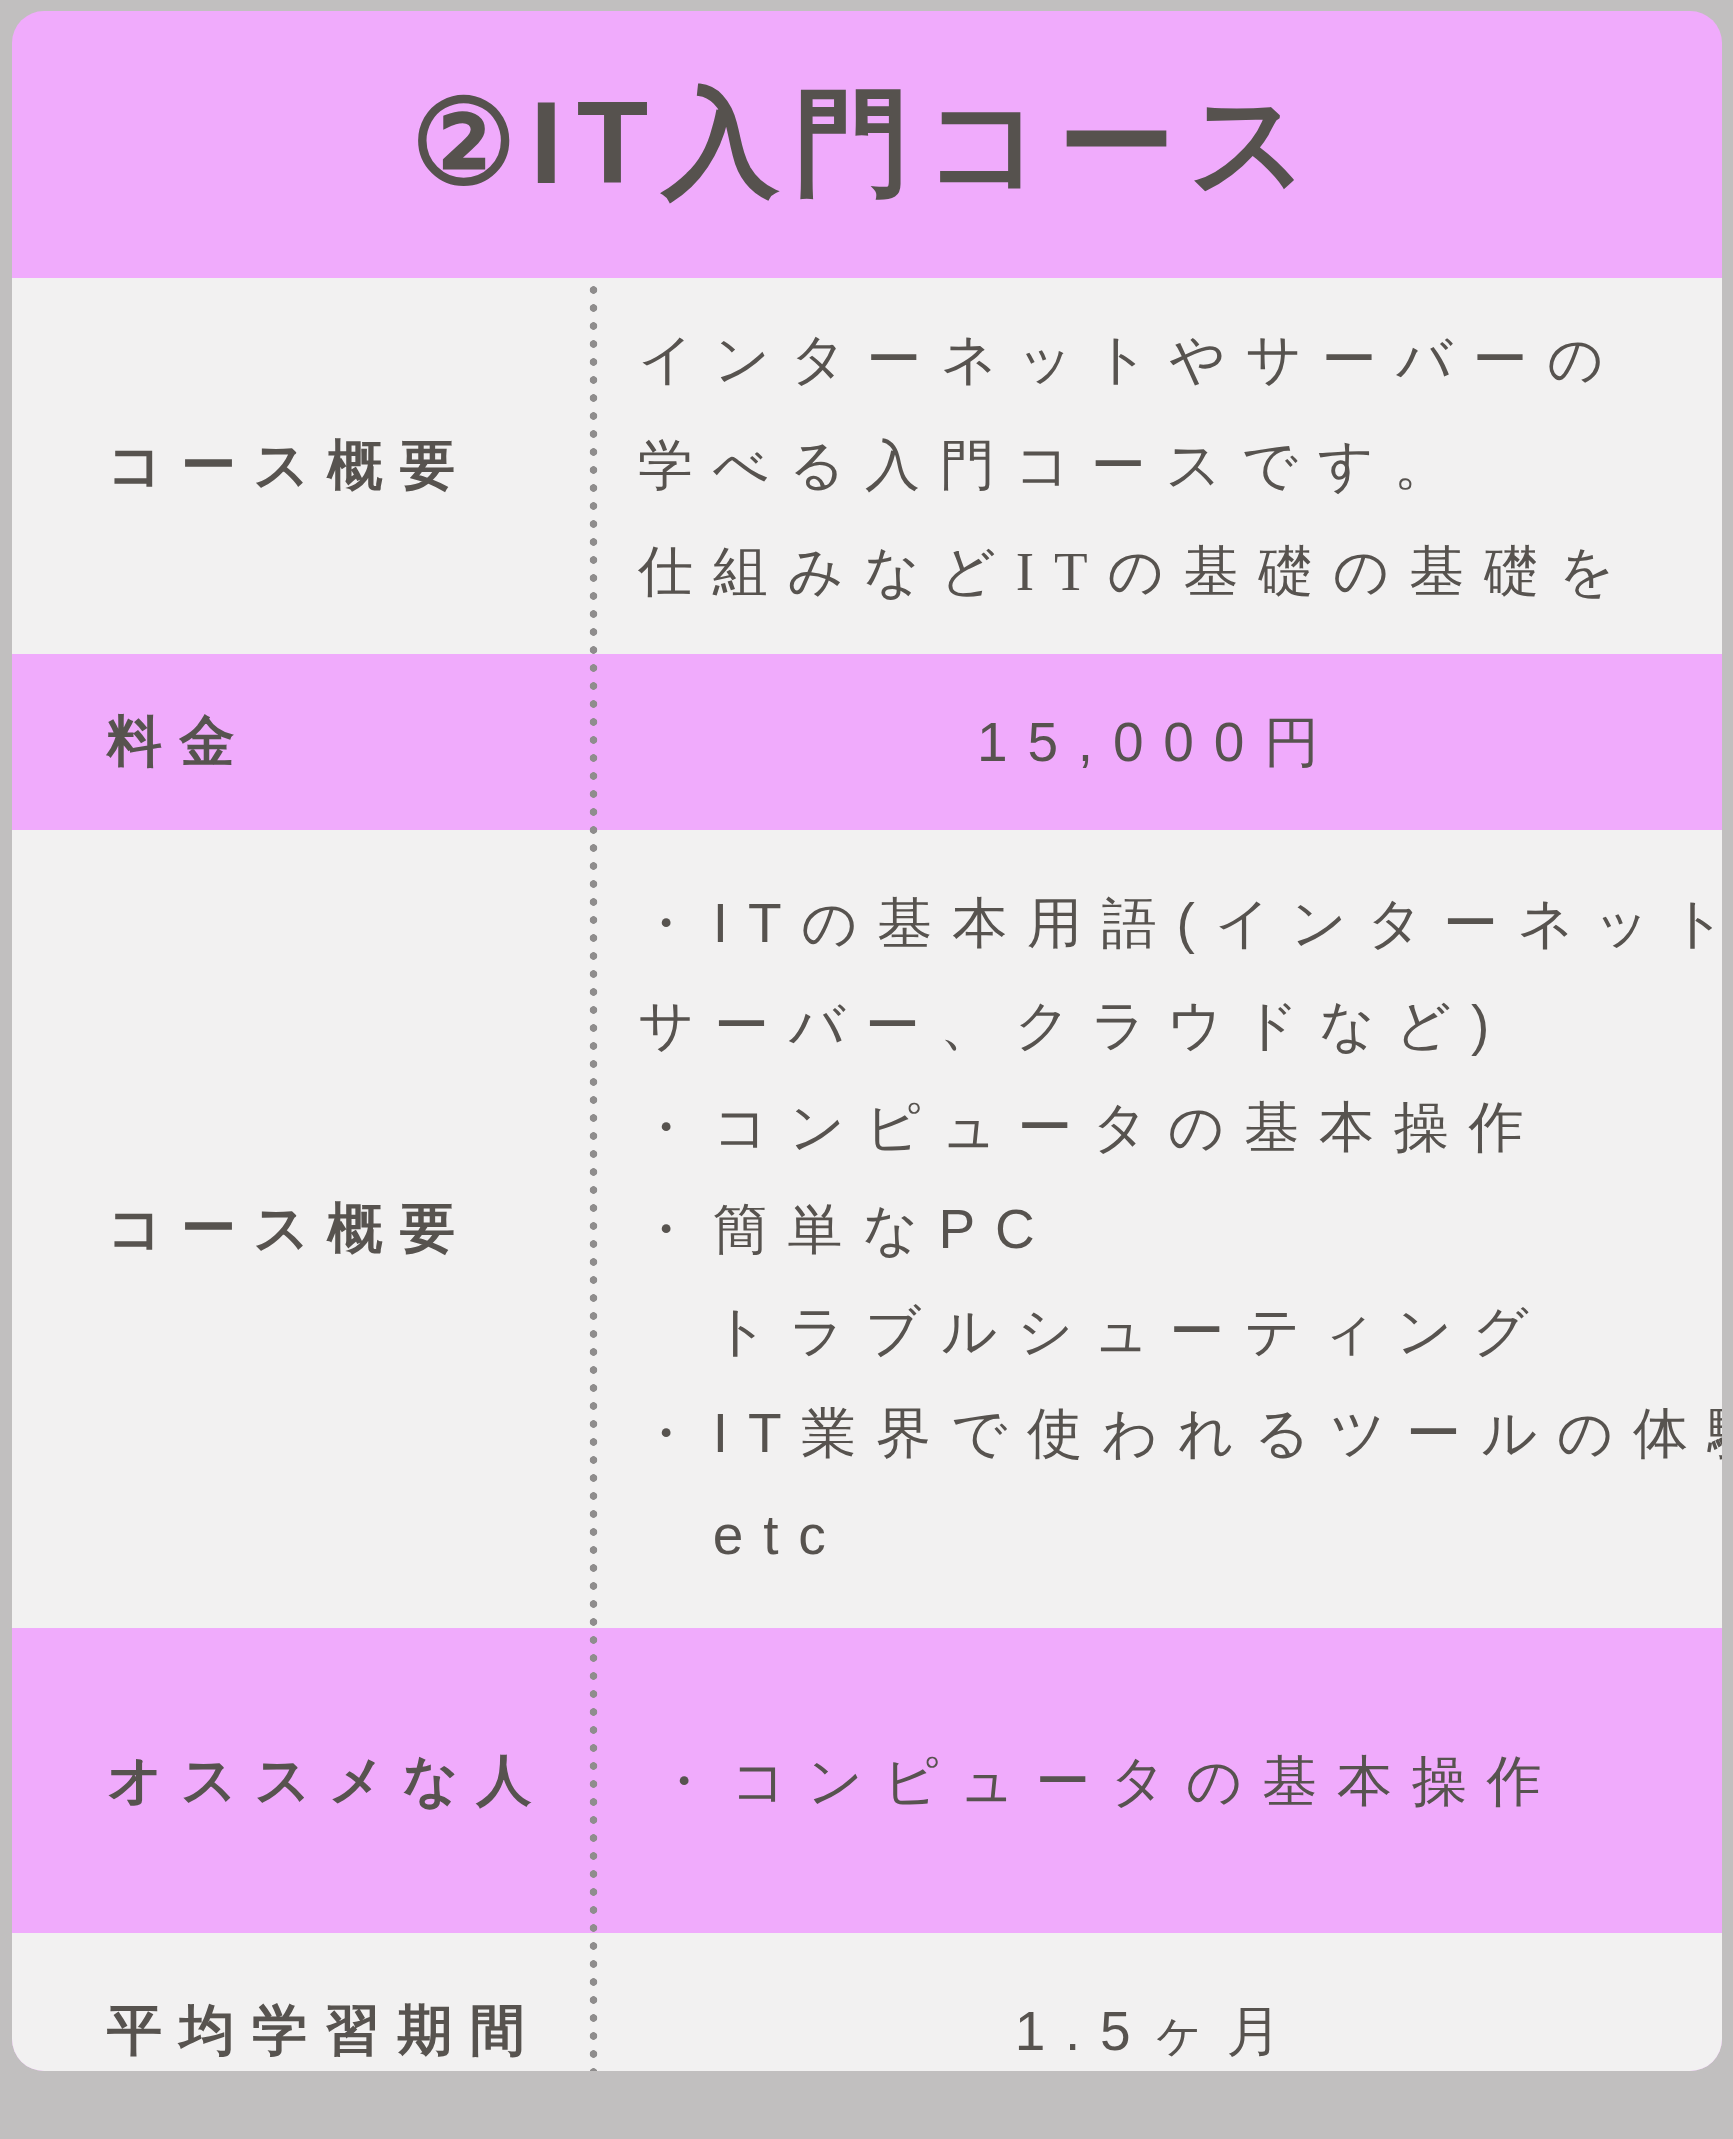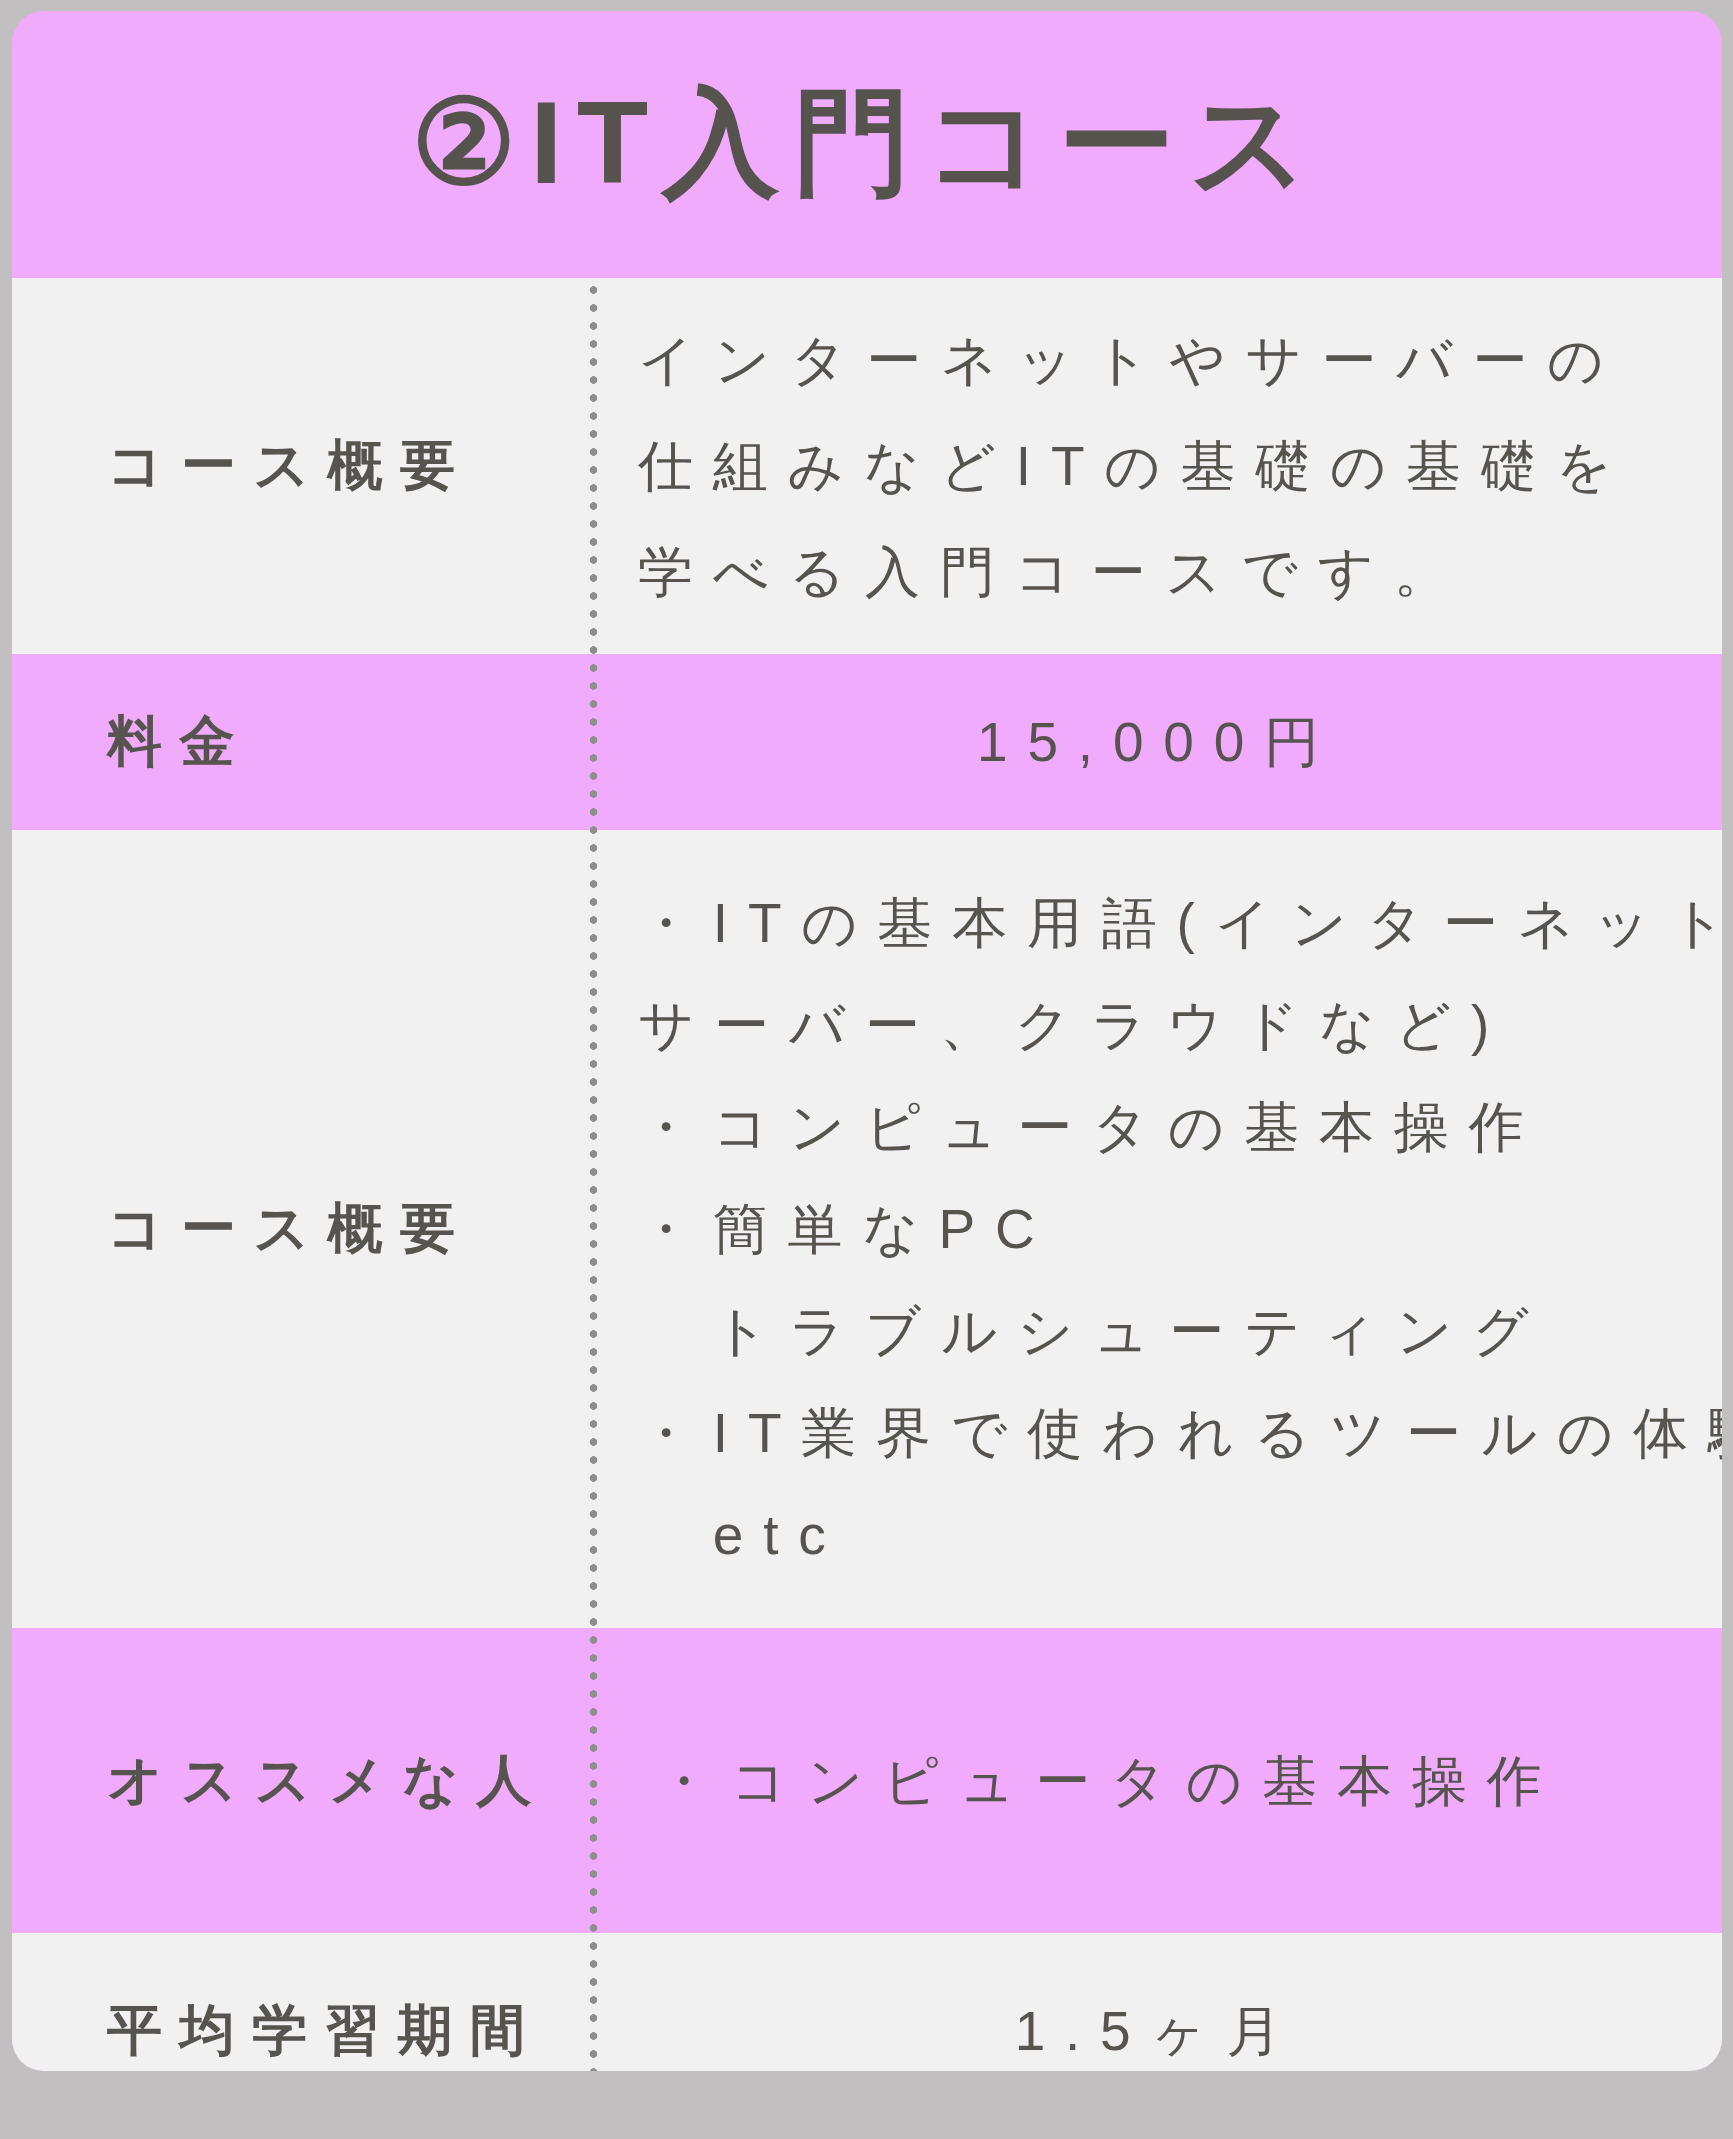--- a/index.html
+++ b/index.html
@@ -64,21 +64,21 @@
     padding-right:12px;
     font-size:55px;
     letter-spacing:0.36em;
   }
   .row-content-cell.centered {
     text-align:center;
     padding-left:0;
     padding-right:0;
   }
   .line { white-space:nowrap; }
-  .lh140 .line { line-height:106px; }
+  .lh140 .line { line-height:106px;font-family:Liberation Serif, serif; }
   .lh134 .line { line-height:102px; }
   .lh150 .line { line-height:114px; }
   .value-text { line-height:1; white-space:nowrap; }
   .row-h1 { height:376px; }
   .row-h2 { height:176px; }
   .row-h3 { height:798px; }
   .row-h4 { height:305px;gap:18px; }
   .row-h5 { height:196px; }
   .dotted-divider {
     position:absolute;
@@ -101,22 +101,22 @@
   </div>
 
   <div class="table">
 
     <div class="row row-h1 shaded">
       <div class="row-label-cell">
         <span class="row-label">コース概要</span>
       </div>
       <div class="row-content-cell lh140">
         <div class="line">インターネットやサーバーの</div>
+        <div class="line">学べる入門コースです。</div>
         <div class="line">仕組みなどITの基礎の基礎を</div>
-        <div class="line">学べる入門コースです。</div>
       </div>
     </div>
 
     <div class="row row-h2">
       <div class="row-label-cell">
         <span class="row-label">料金</span>
       </div>
       <div class="row-content-cell centered">
         <div class="value-text">15,000円</div>
       </div>

